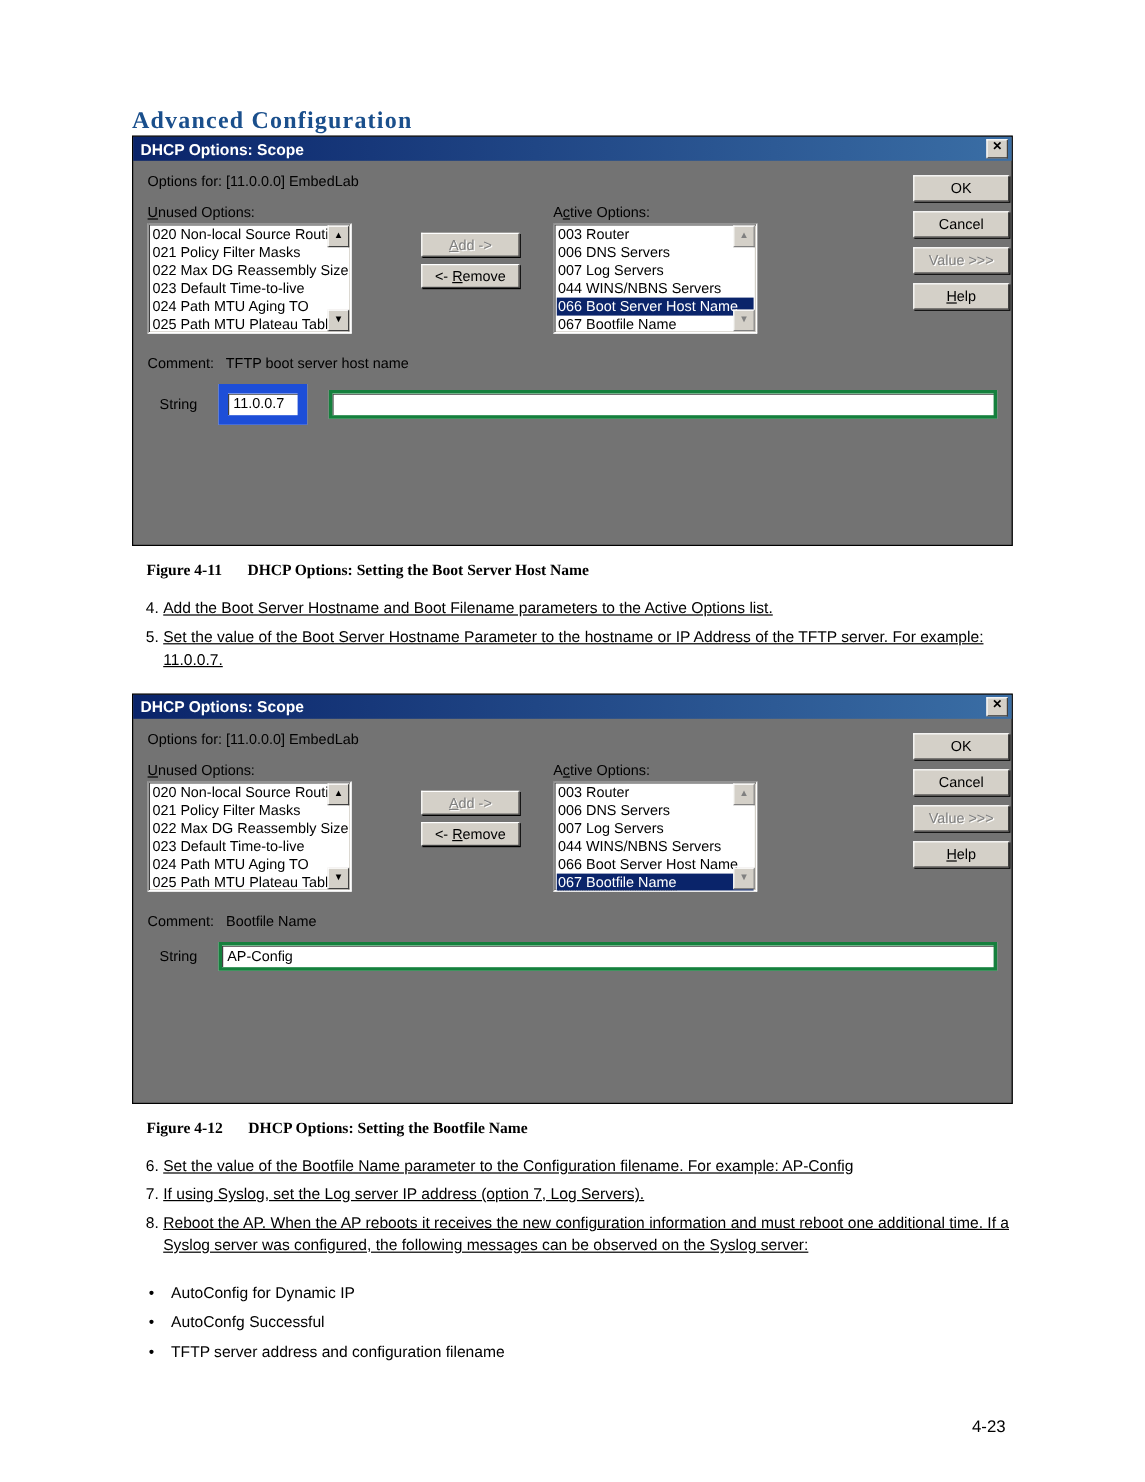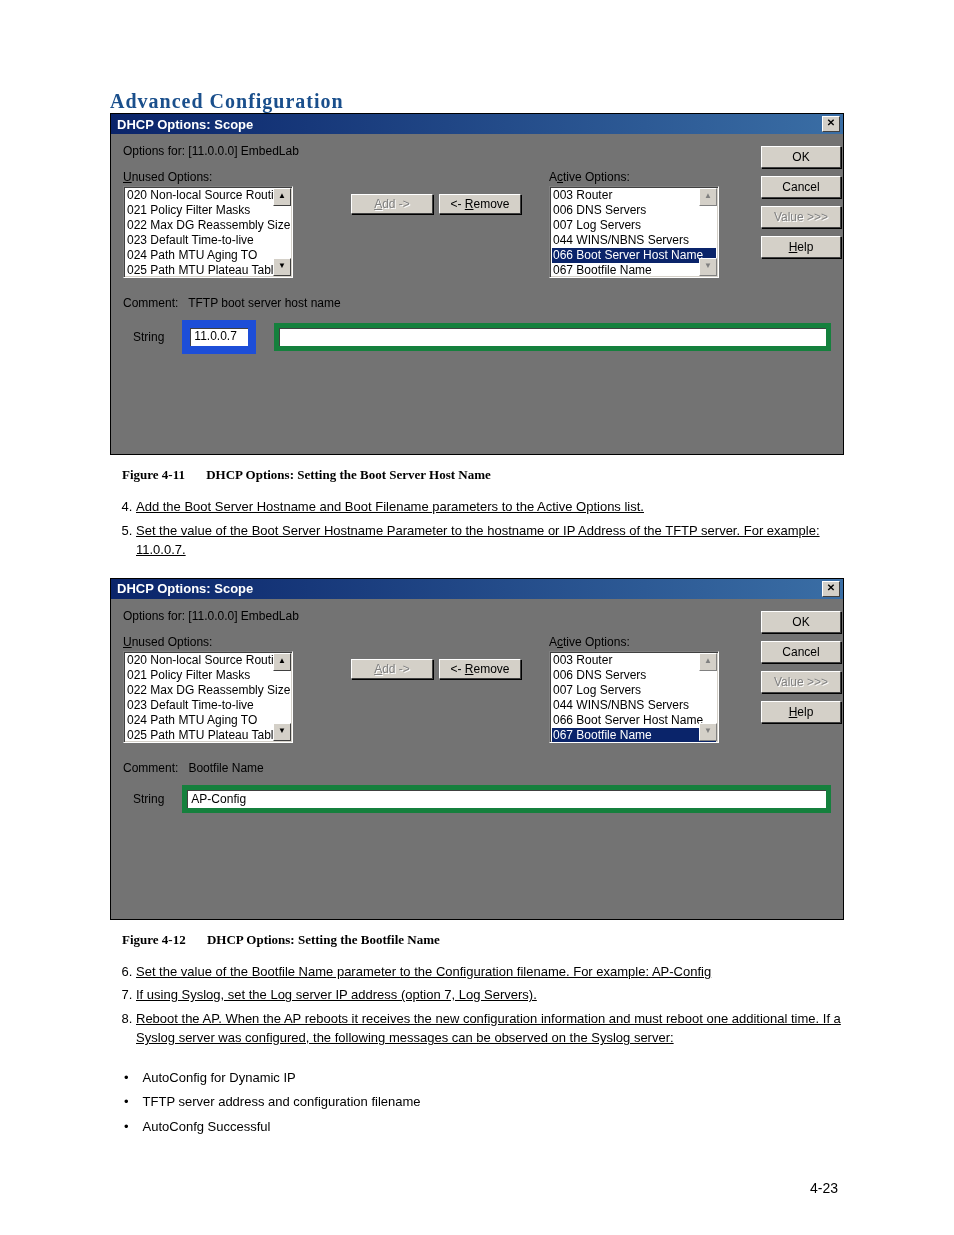--- a/index.html
+++ b/index.html
@@ -107,21 +107,21 @@
   border-right-color: #404040;
   border-bottom-color: #404040;
   font-size: 8px;
   text-align: center;
   line-height: 14px;
 }
 .scroll-up { top: 1px; }
 .scroll-down { bottom: 1px; }
 .middle-buttons {
   display: flex;
-  flex-direction: row;
+  flex-direction: column;
   gap: 6px;
   padding: 24px 12px 0 12px;
 }
 .win-btn {
   background: #d4d0c8;
   border: 1px solid #fff;
   border-right-color: #404040;
   border-bottom-color: #404040;
   box-shadow: 1px 1px 0 #000;
   font-family: 'MS Sans Serif', Tahoma, sans-serif;
@@ -164,21 +164,21 @@
   border: 8px solid #1d4ed8;
   box-shadow: inset 1px 1px 0 #404040;
   padding: 1px 4px;
   font-family: 'MS Sans Serif', Tahoma, sans-serif;
   font-size: 12px;
   height: 16px;
 }
 .string-input.narrow { width: 50px; }
 .string-input-plain {
   background: #fff;
-  border: 5px solid #15803d;
+  border: 3px solid #15803d;
   box-shadow: inset 1px 1px 0 #404040, inset -1px -1px 0 #fff;
   padding: 1px 4px;
   font-family: 'MS Sans Serif', Tahoma, sans-serif;
   font-size: 12px;
   height: 16px;
   display: flex;
   align-items: center;
 }
 .figure-caption {
   font-family: Georgia, 'Times New Roman', serif;
@@ -387,18 +387,18 @@
   </div>
 
   <ol class="numbered-list" start="6" id="steps-b">
       <li>Set the value of the Bootfile Name parameter to the Configuration filename. For example: AP-Config</li>
       <li>If using Syslog, set the Log server IP address (option 7, Log Servers).</li>
       <li>Reboot the AP. When the AP reboots it receives the new configuration information and must reboot one additional time.  If a Syslog server was configured, the following messages can be observed on the Syslog server:</li>
     </ol>
 
   <ul class="bullet-list" id="bullets">
       <li>AutoConfig for Dynamic IP</li>
+      <li>AutoConfg Successful</li>
       <li>TFTP server address and configuration filename</li>
-      <li>AutoConfg Successful</li>
     </ul>
 
   <div class="page-num">4-23</div>
 </div>
 
 </body></html>

